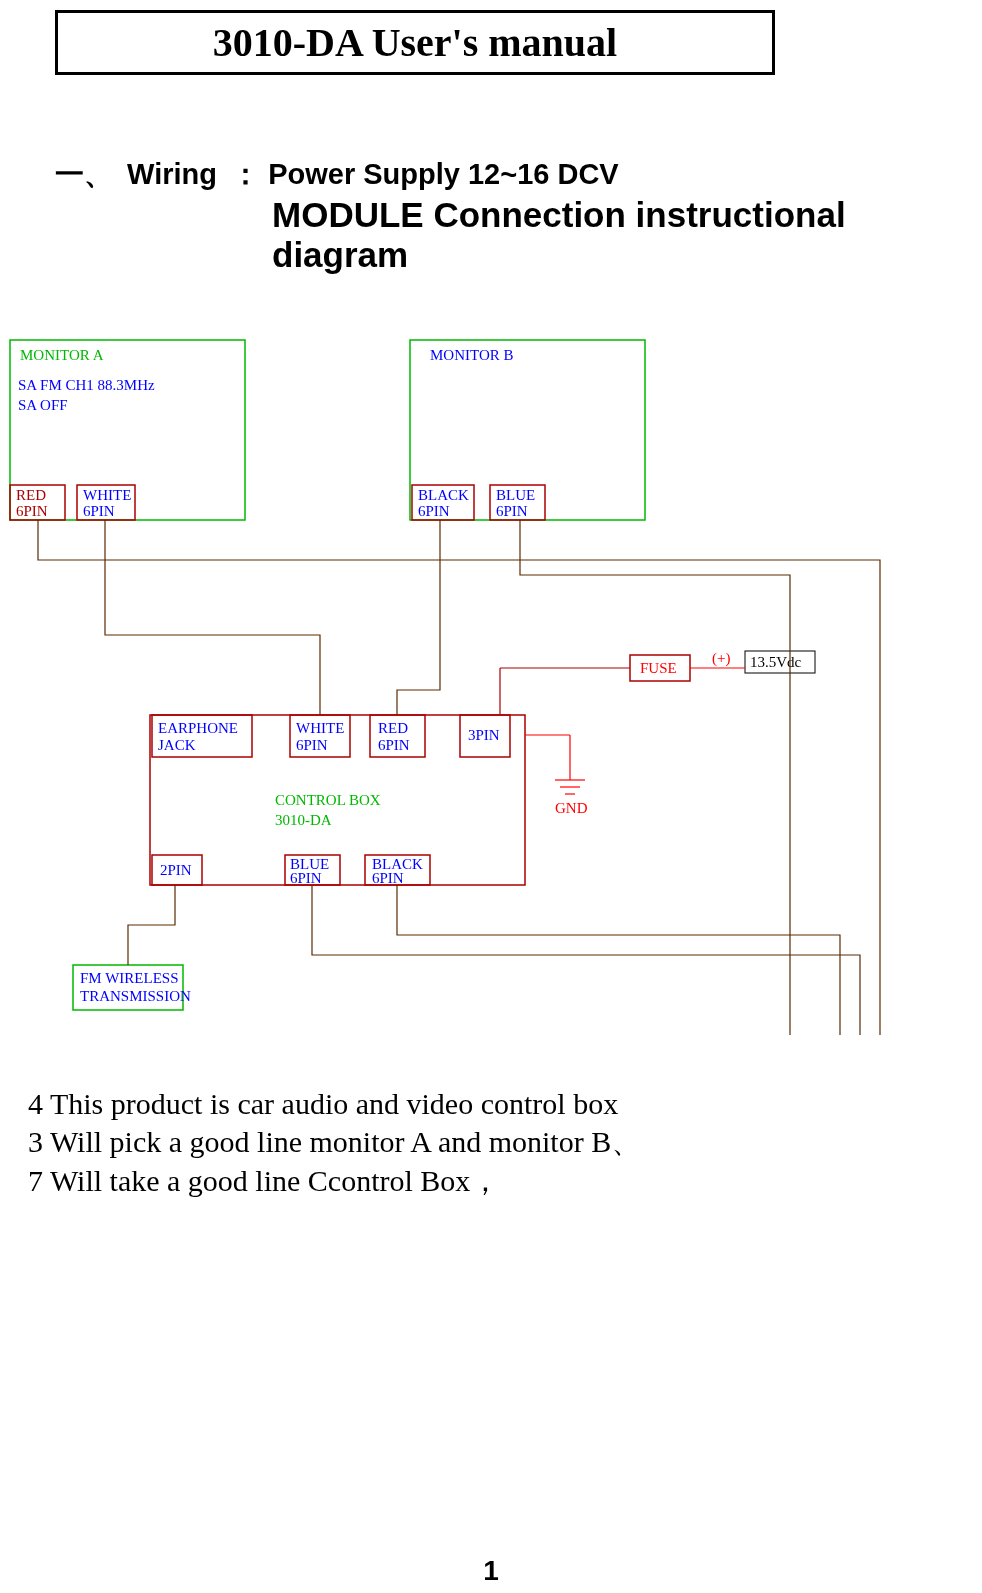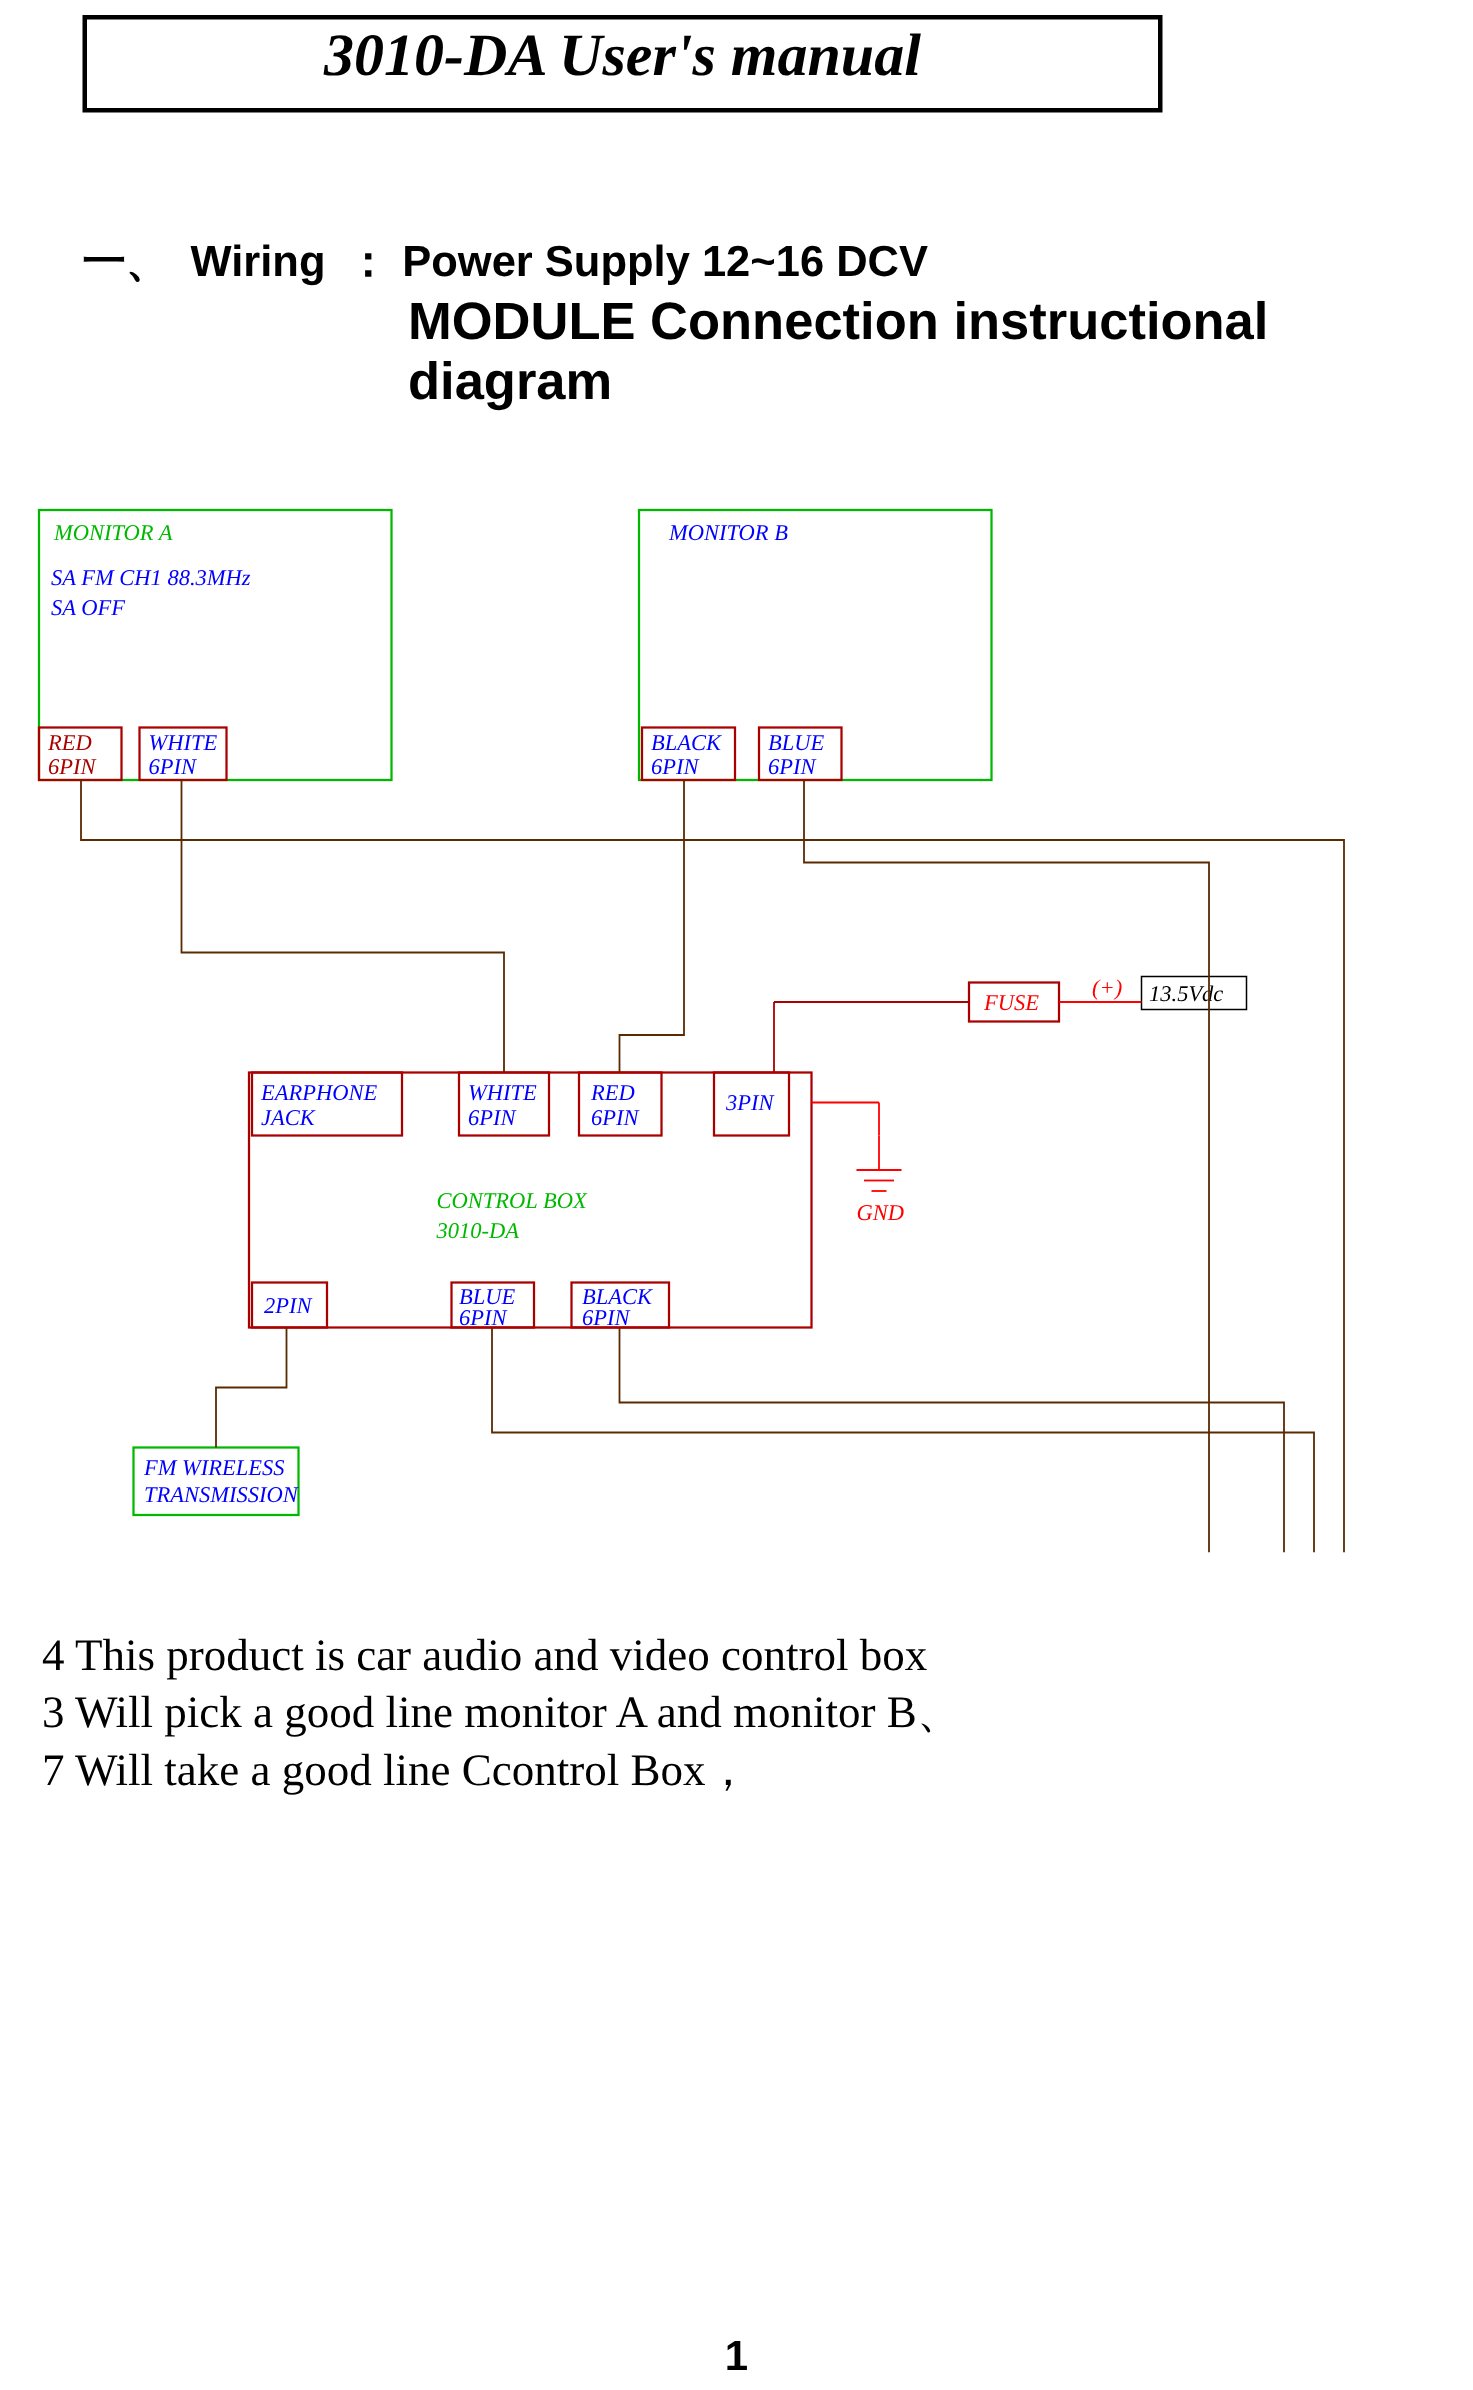--- a/index.html
+++ b/index.html
@@ -12,22 +12,22 @@
     position: relative;
   }
   .title-box {
     position: absolute;
     left: 55px;
     top: 10px;
     width: 720px;
     height: 65px;
     border: 3px solid #000;
     display: flex;
+    align-items: center;
     justify-content: center;
-    font-style: italic;
   }
   .title-text {
     font-family: Georgia, "Times New Roman", serif;
     font-weight: 900;
     font-size: 40px;
     letter-spacing: 0px;
   }
   .section-heading {
     position: absolute;
     left: 55px;
@@ -40,25 +40,24 @@
     position: absolute;
     left: 228px;
     top: 195px;
     font-family: Arial, sans-serif;
     font-weight: 900;
     font-size: 35px;
     margin-left: 44px;
   }
   .diagram-area {
     position: absolute;
-    left: 16px;
+    left: 0;
     top: 335px;
     width: 806px;
     height: 700px;
-    font-style: italic;
   }
   .diagram-area svg {
     width: 982px;
     height: 700px;
   }
   .notes {
     position: absolute;
     left: 28px;
     top: 1085px;
     width: 900px;

